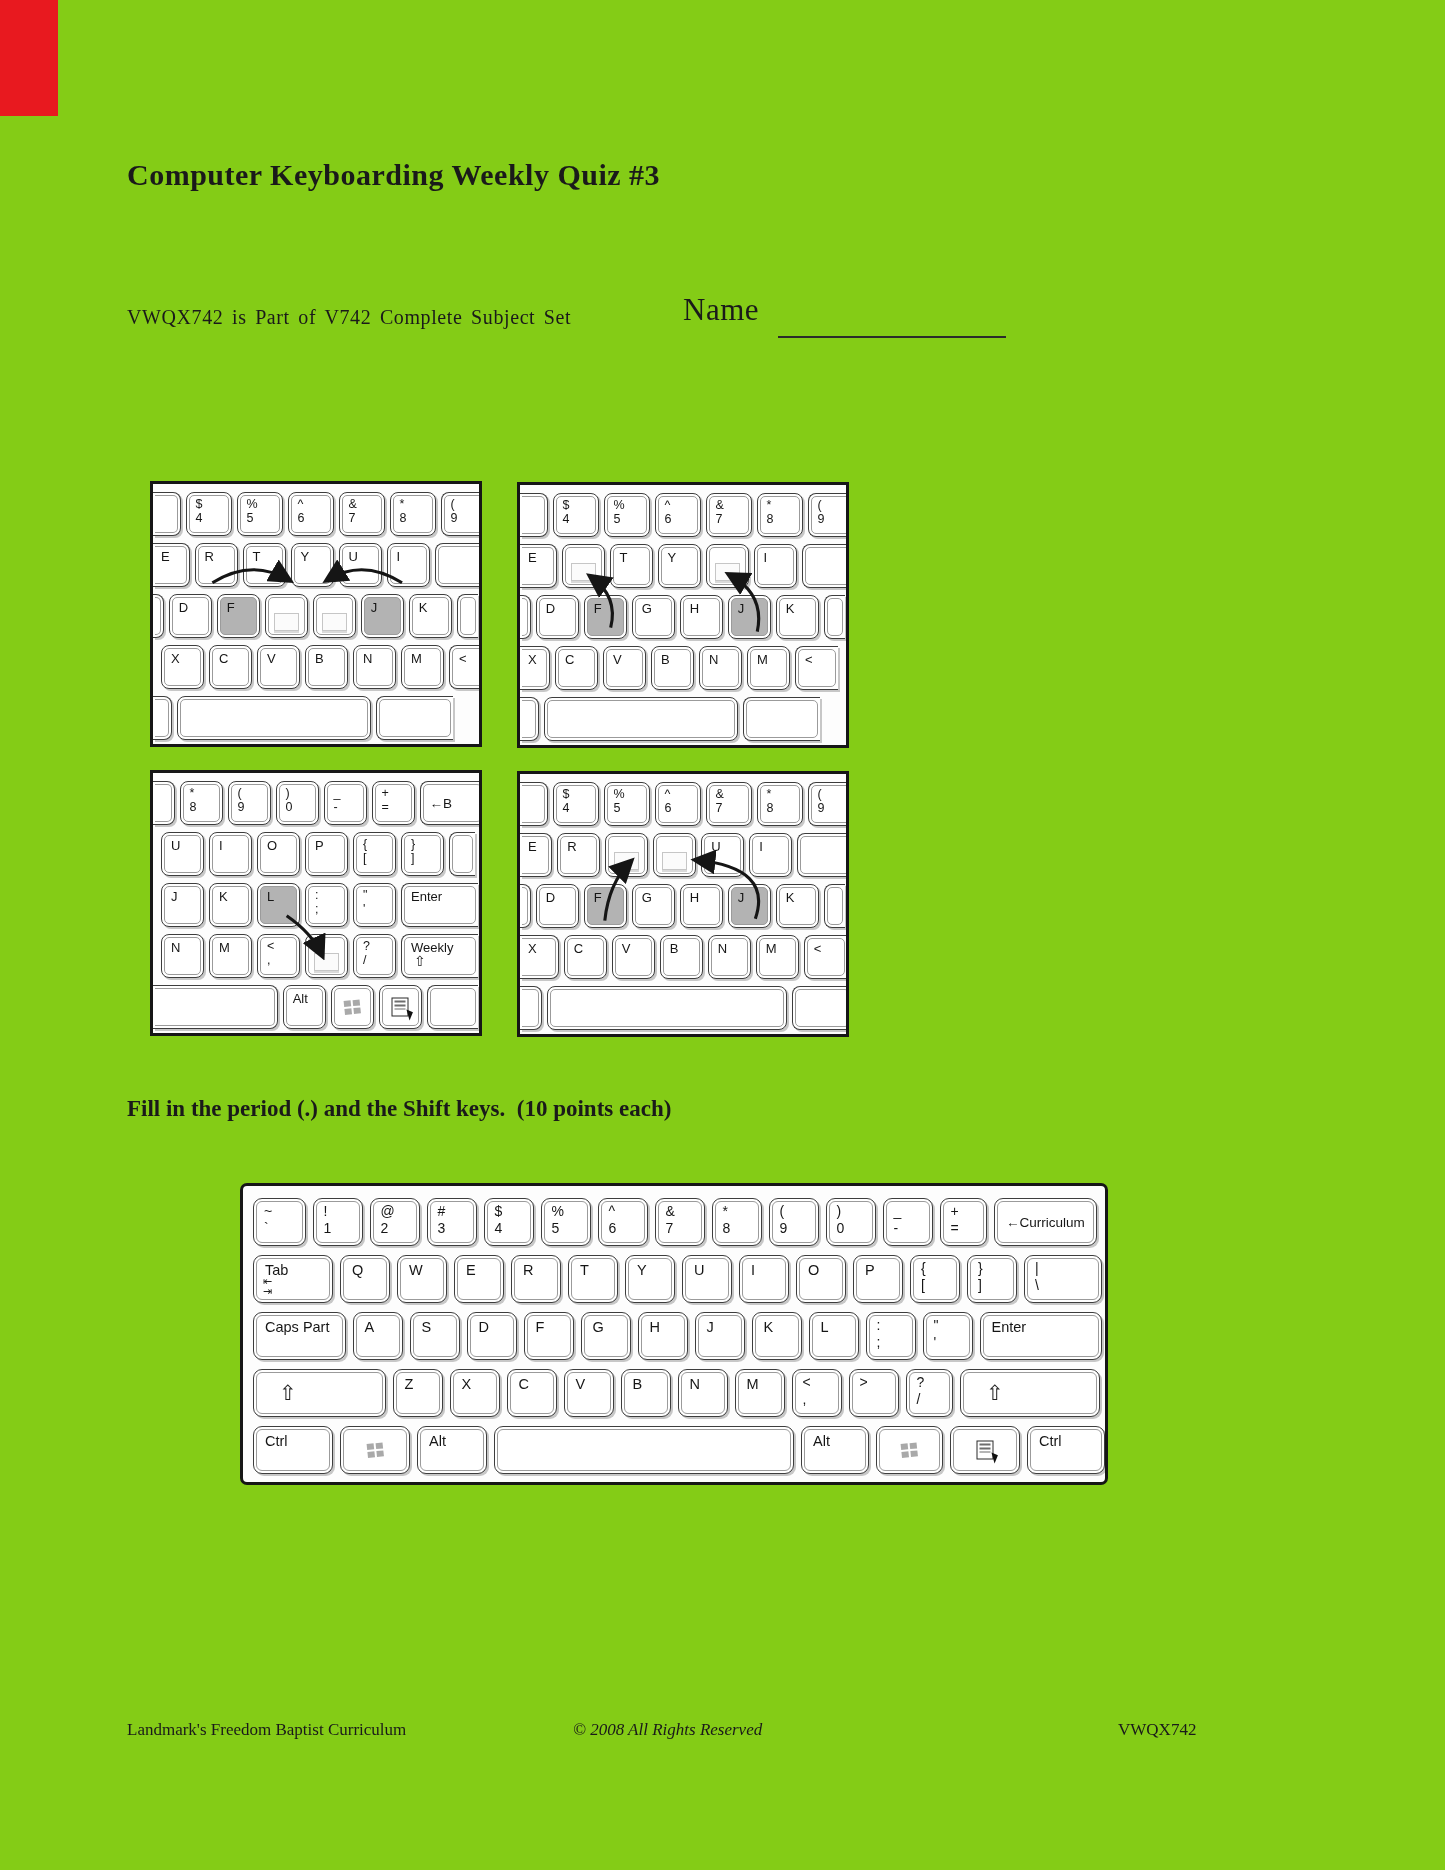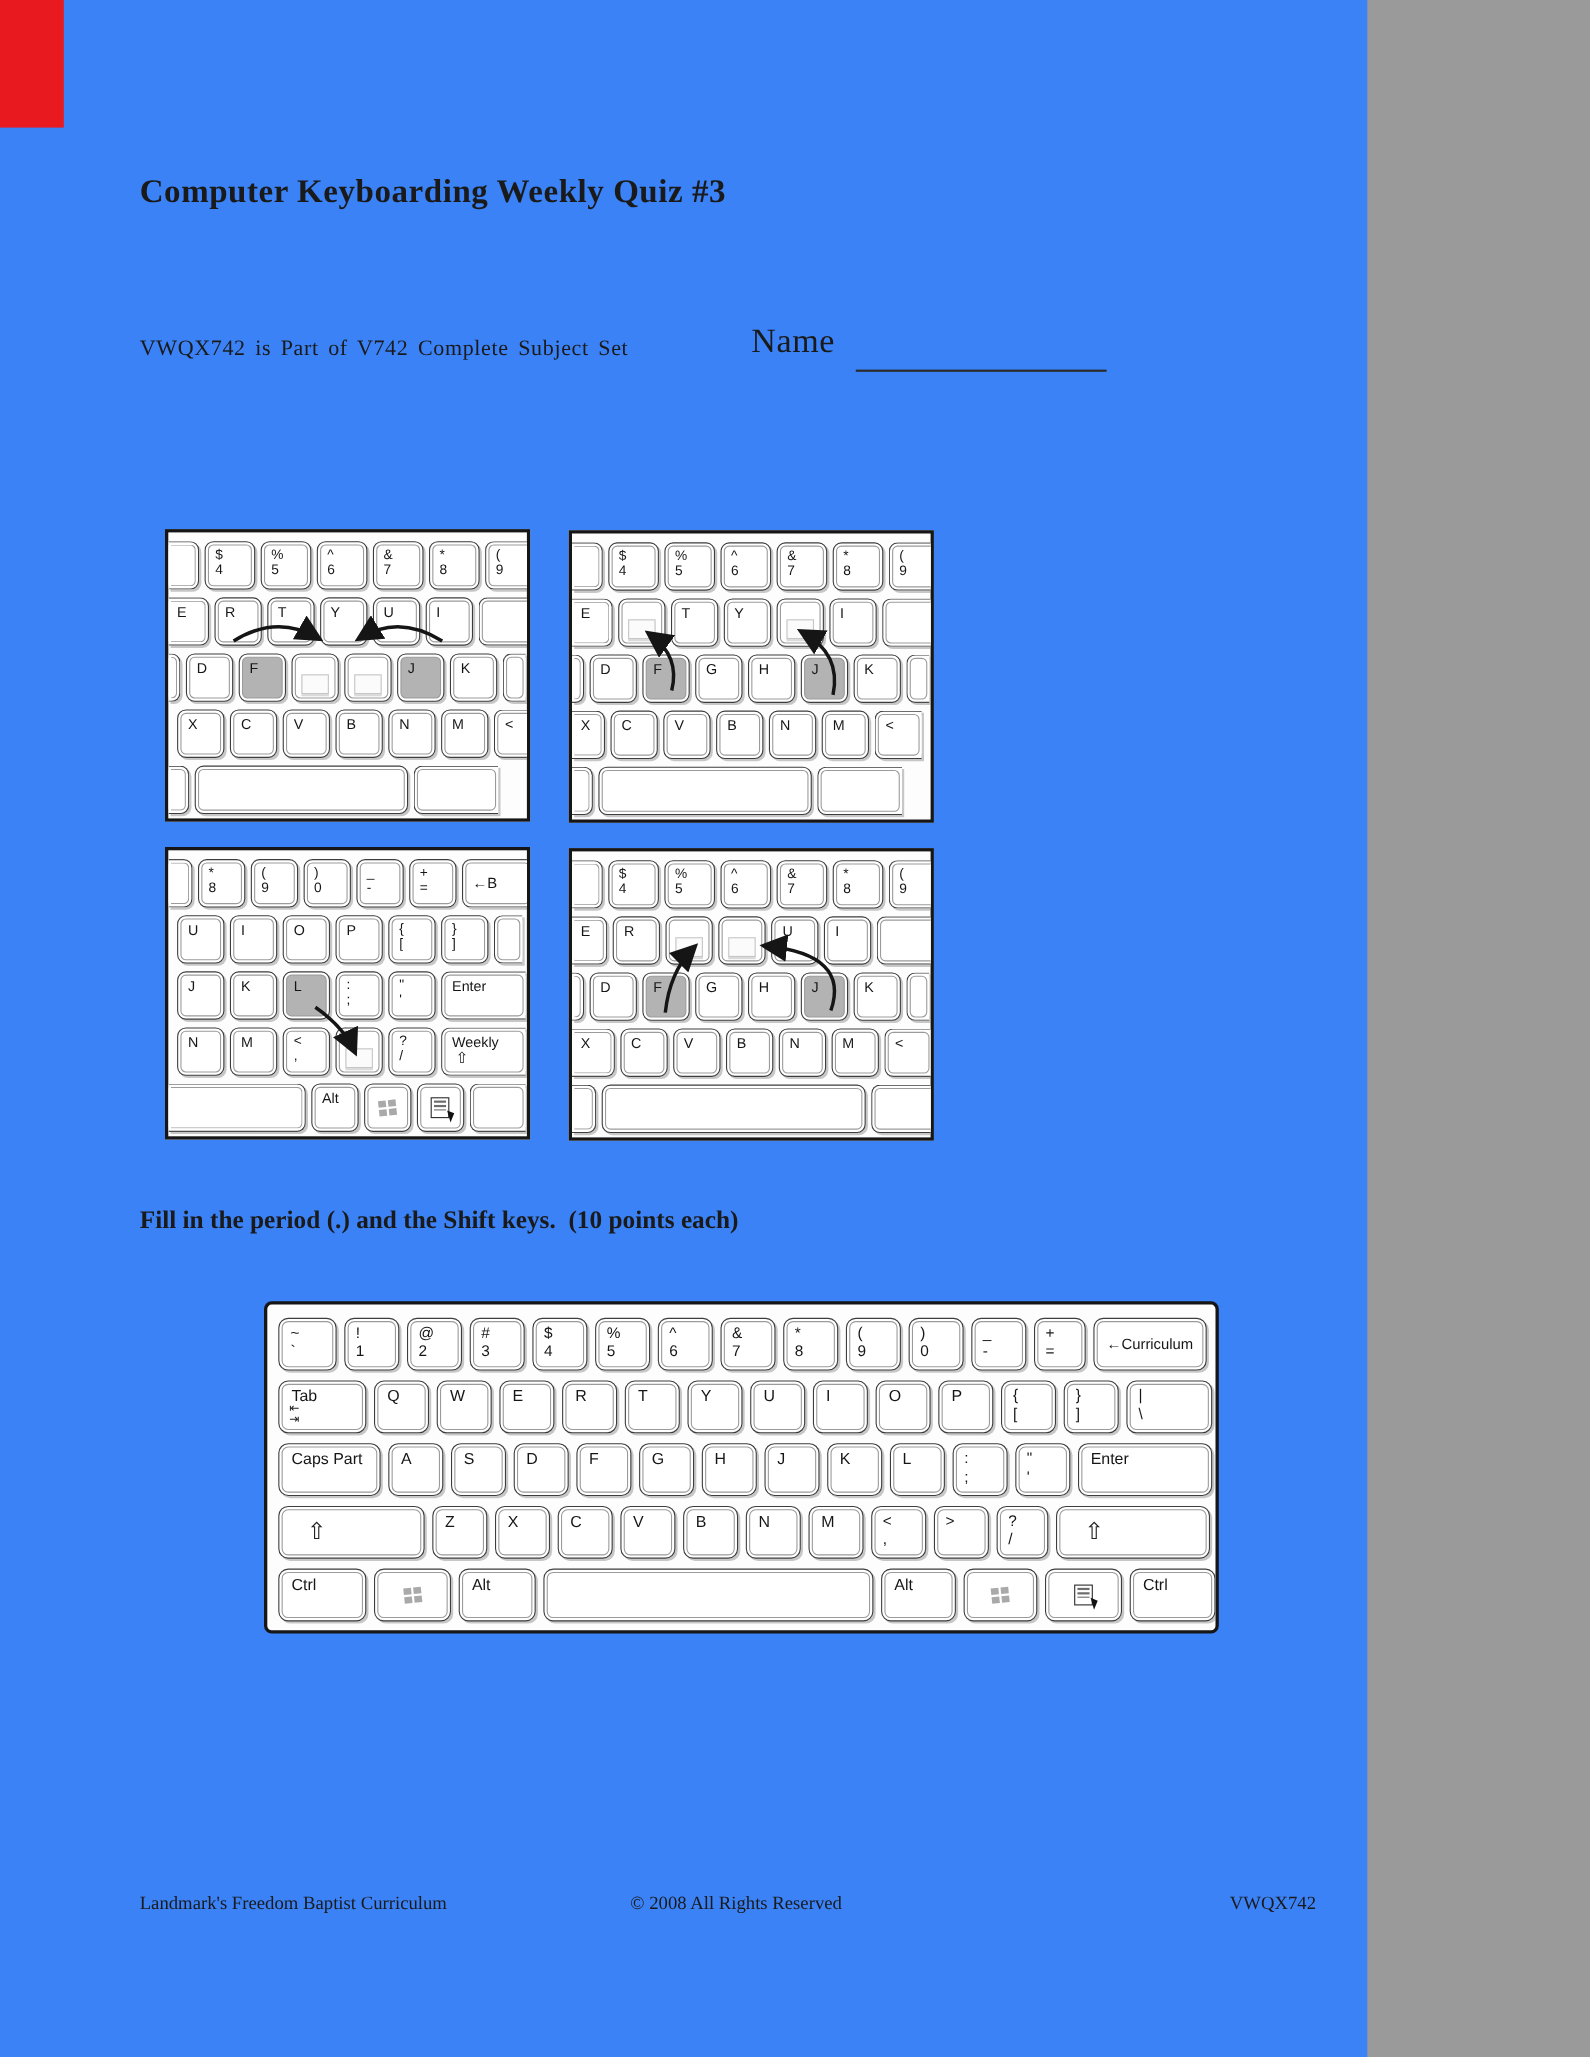--- a/index.html
+++ b/index.html
@@ -1,27 +1,27 @@
 <!DOCTYPE html>
 <html><head>
 <meta charset="utf-8">
 <style>
   html,body{margin:0;padding:0;background:#9a9a9a;}
-  .page{position:relative;width:1243px;height:1870px;background:#3b82f6;overflow:hidden;
+  .page{position:relative;width:1445px;height:1870px;background:#84cc16;overflow:hidden;
         font-family:"Liberation Serif", serif;color:#1a1a1a;}
   .red-corner{position:absolute;left:0;top:0;width:58px;height:116px;}
   .title{position:absolute;left:127px;top:158px;font-size:30px;font-weight:bold;letter-spacing:.5px;white-space:pre;}
   .subtitle{position:absolute;left:127px;top:306px;font-size:20px;letter-spacing:.6px;word-spacing:3px;white-space:pre;}
   .name-label{position:absolute;left:683px;top:292px;font-size:31px;letter-spacing:.5px;}
   .name-line{position:absolute;left:778px;top:336px;width:228px;height:2px;background:#2b2b2b;}
   .s-head{position:absolute;font-size:23px;font-weight:bold;white-space:pre;}
   .s1{left:127px;top:396px;}
   .s2{left:127px;top:1096px;}
   .footer-item{position:absolute;top:1720px;font-size:17px;white-space:pre;}
-  .f-left{left:127px;} .f-center{left:573px;} .f-right{left:1118px;}
+  .f-left{left:127px;} .f-center{left:573px;font-style:italic;} .f-right{left:1118px;}
 
   
   .kbd{position:absolute;box-sizing:border-box;border:3px solid #161616;background:#fdfdfd;
        overflow:hidden;padding-top:8px;}
   .kbd-small{width:332px;height:266px;}
   .kbd-big{width:868px;height:302px;border-radius:7px;padding-top:12px;}
   .row{position:relative;display:flex;gap:5px;height:46px;margin-bottom:5px;}
   .kbd-big .row{gap:7px;height:50px;margin-bottom:7px;}
 
   .key{box-sizing:border-box;flex:none;height:44px;border:1.6px solid #3d3d3d;border-radius:8px;

